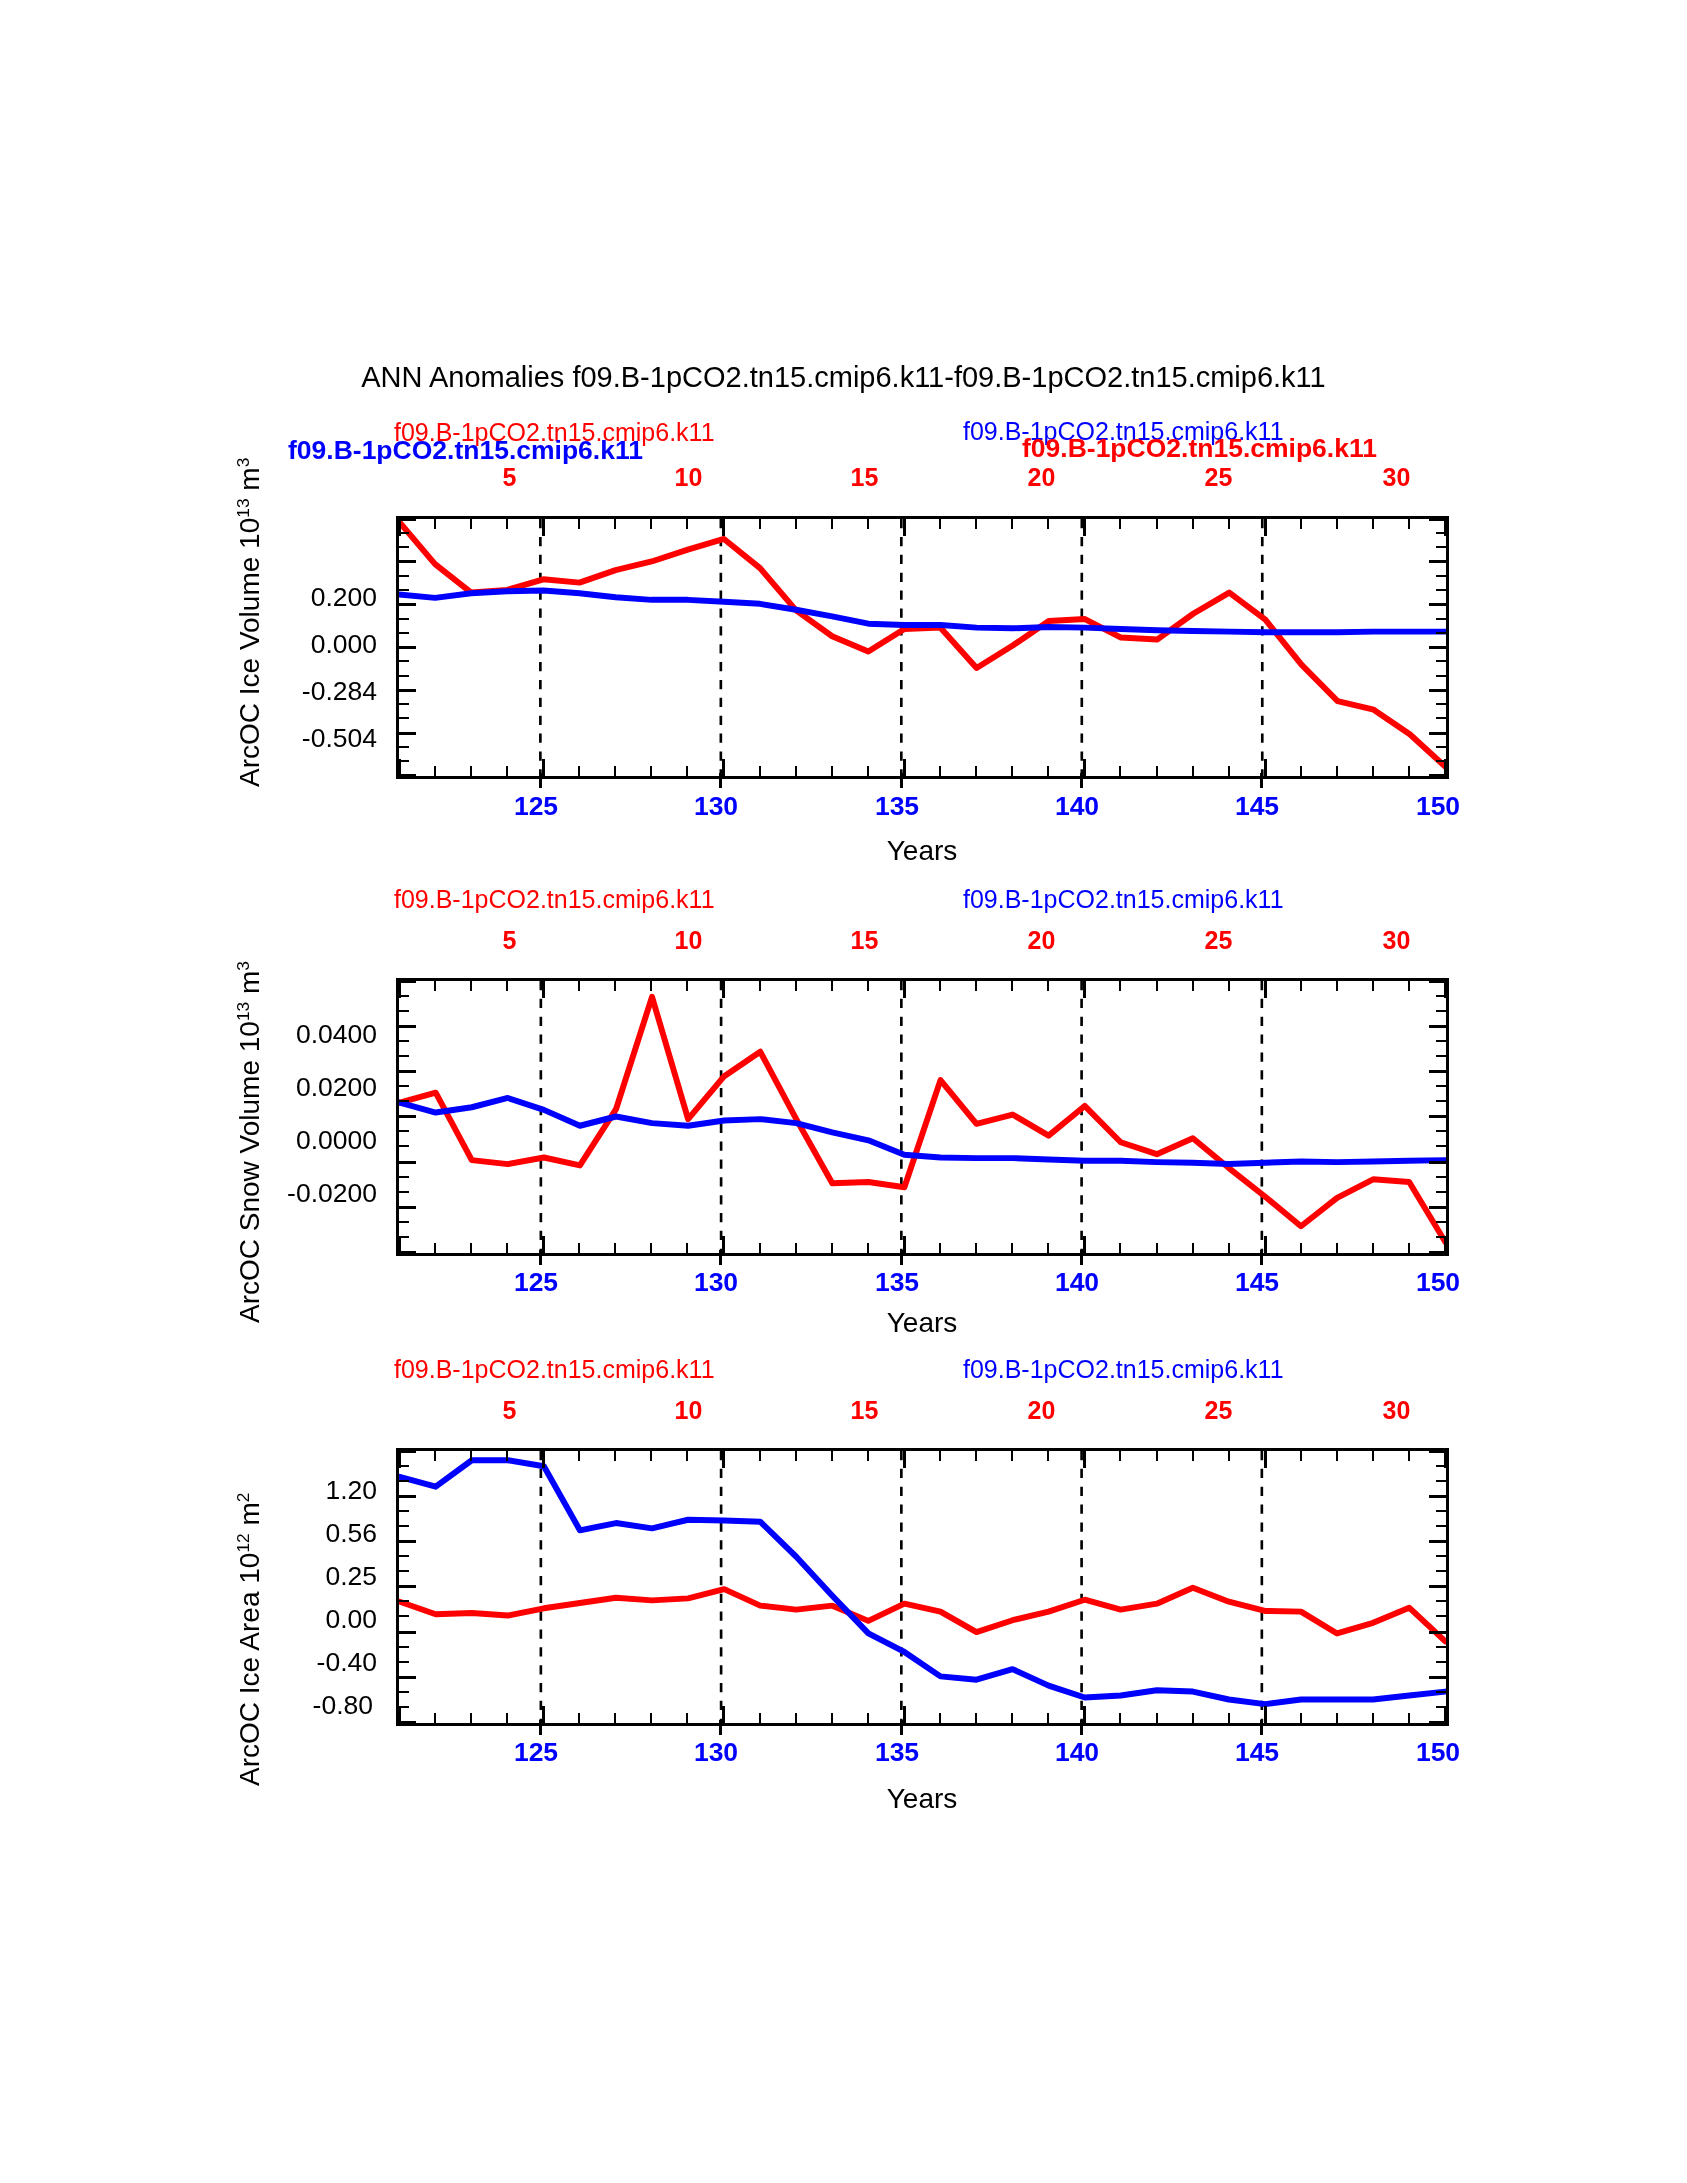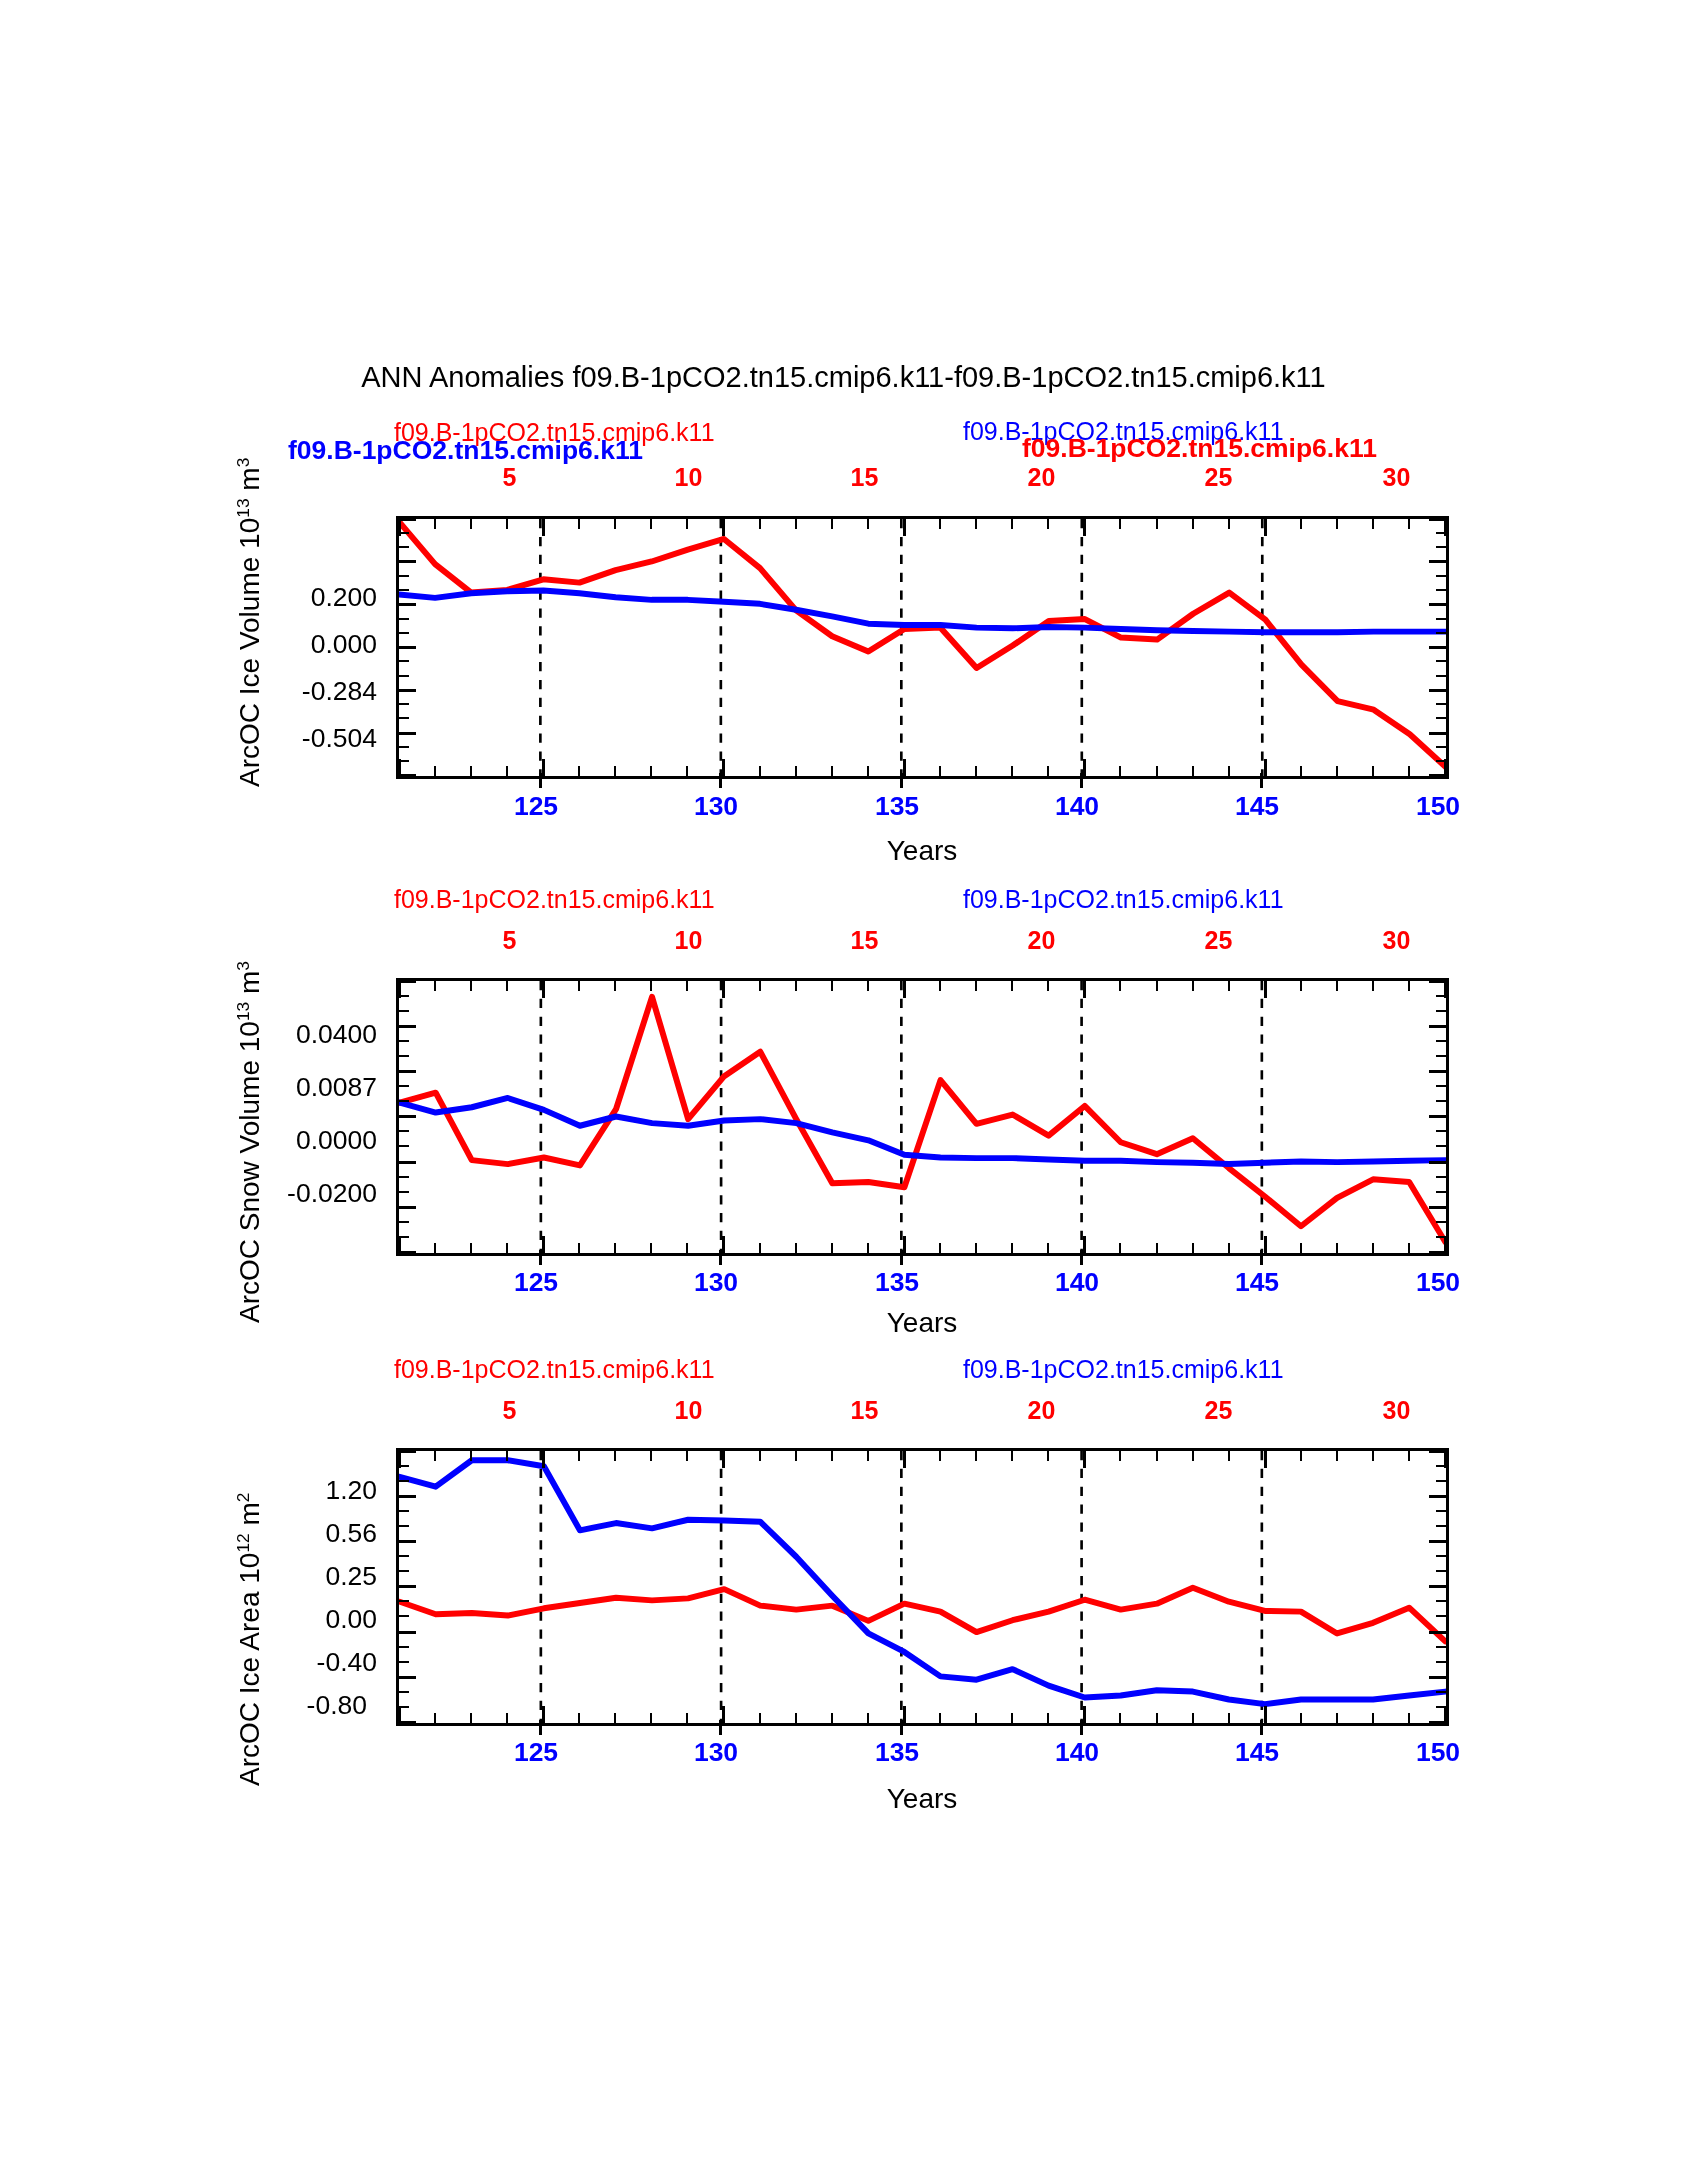--- a/index.html
+++ b/index.html
@@ -212,21 +212,21 @@
     <div class="xlab-t" style="left:838px;top:926px;width:53px;">15</div>
     <div class="xlab-t" style="left:1015px;top:926px;width:53px;">20</div>
     <div class="xlab-t" style="left:1192px;top:926px;width:53px;">25</div>
     <div class="xlab-t" style="left:1370px;top:926px;width:53px;">30</div>
 
     <div class="ytitle" style="left:233px;top:1323px;">
       <span>ArcOC Snow Volume 10</span><span class="sup">13</span><span> m</span><span class="sup">3</span>
     </div>
 
     <div class="ylab" style="left:225px;top:1019px;width:152px;">0.0400</div>
-    <div class="ylab" style="left:225px;top:1072px;width:152px;">0.0087</div>
+    <div class="ylab" style="left:225px;top:1072px;width:152px;">0.0200</div>
     <div class="ylab" style="left:225px;top:1125px;width:152px;">0.0000</div>
     <div class="ylab" style="left:225px;top:1178px;width:152px;">-0.0200</div>
 
     <div class="plotbox" style="left:396px;top:978px;width:1053px;height:278px;">
       <svg width="1047" height="271" viewBox="0 0 1582 410">
         <g stroke="#000" stroke-width="4" stroke-dasharray="14,13">
           <line x1="213.6" y1="0" x2="213.6" y2="410"></line>
           <line x1="486.3" y1="0" x2="486.3" y2="410"></line>
           <line x1="759.0" y1="0" x2="759.0" y2="410"></line>
           <line x1="1031.7" y1="0" x2="1031.7" y2="410"></line>
@@ -364,21 +364,21 @@
 
     <div class="ytitle" style="left:233px;top:1786px;">
       <span>ArcOC Ice Area 10</span><span class="sup">12</span><span> m</span><span class="sup">2</span>
     </div>
 
     <div class="ylab" style="left:251px;top:1475px;width:126px;">1.20</div>
     <div class="ylab" style="left:251px;top:1518px;width:126px;">0.56</div>
     <div class="ylab" style="left:251px;top:1561px;width:126px;">0.25</div>
     <div class="ylab" style="left:251px;top:1604px;width:126px;">0.00</div>
     <div class="ylab" style="left:251px;top:1647px;width:126px;">-0.40</div>
-    <div class="ylab" style="left:241px;top:1690px;width:126px;">-0.80</div>
+    <div class="ylab" style="left:247px;top:1690px;width:126px;">-0.80</div>
 
     <div class="plotbox" style="left:396px;top:1448px;width:1053px;height:278px;">
       <svg width="1047" height="271" viewBox="0 0 1582 410">
         <g stroke="#000" stroke-width="4" stroke-dasharray="14,13">
           <line x1="213.6" y1="0" x2="213.6" y2="410"></line>
           <line x1="486.3" y1="0" x2="486.3" y2="410"></line>
           <line x1="759.0" y1="0" x2="759.0" y2="410"></line>
           <line x1="1031.7" y1="0" x2="1031.7" y2="410"></line>
           <line x1="1304.4" y1="0" x2="1304.4" y2="410"></line>
         </g>

